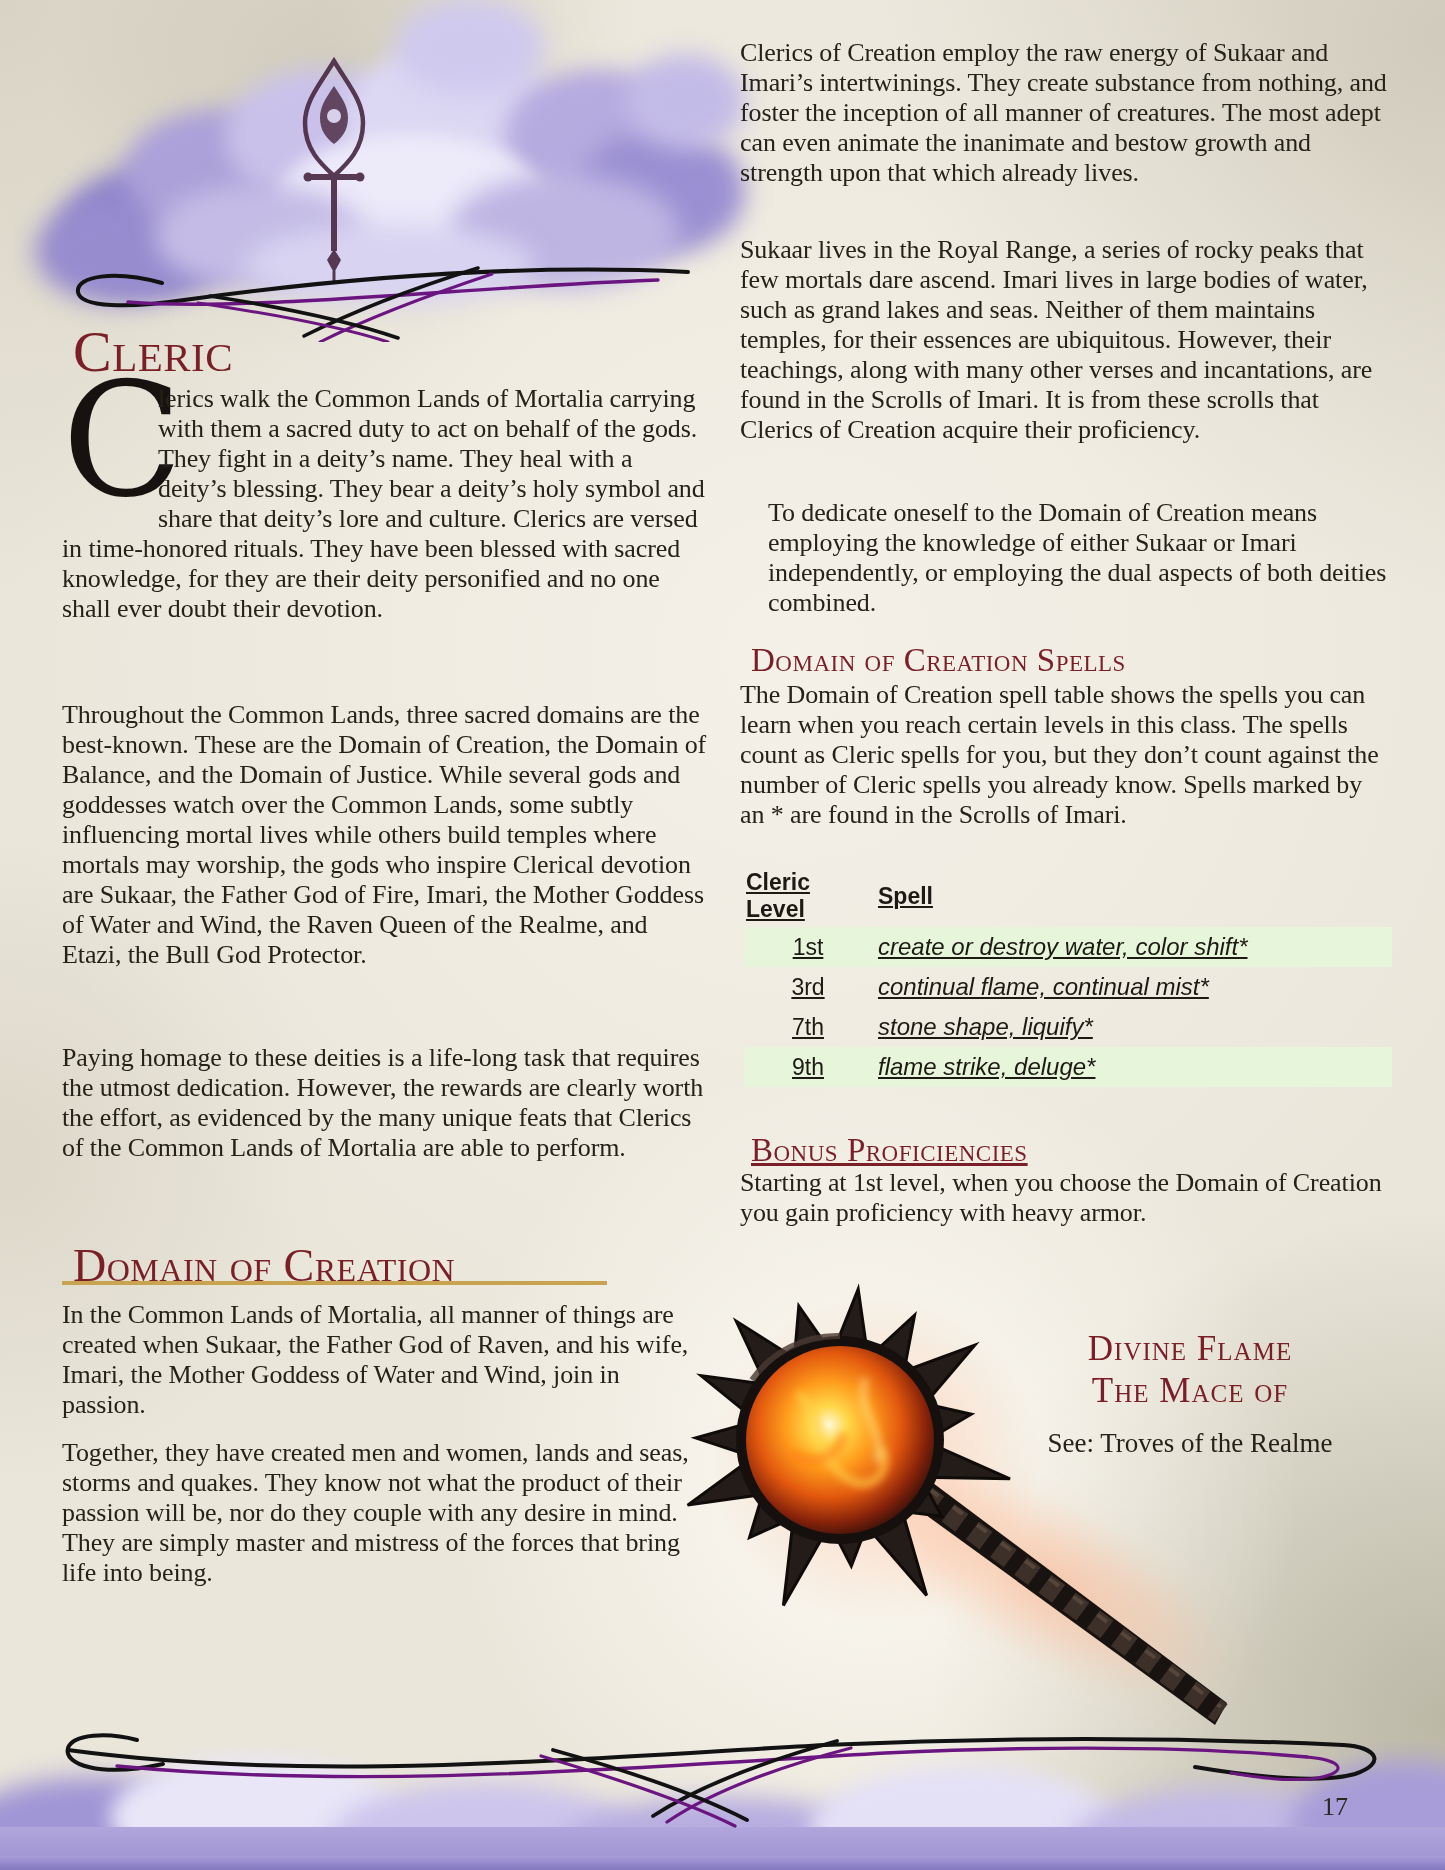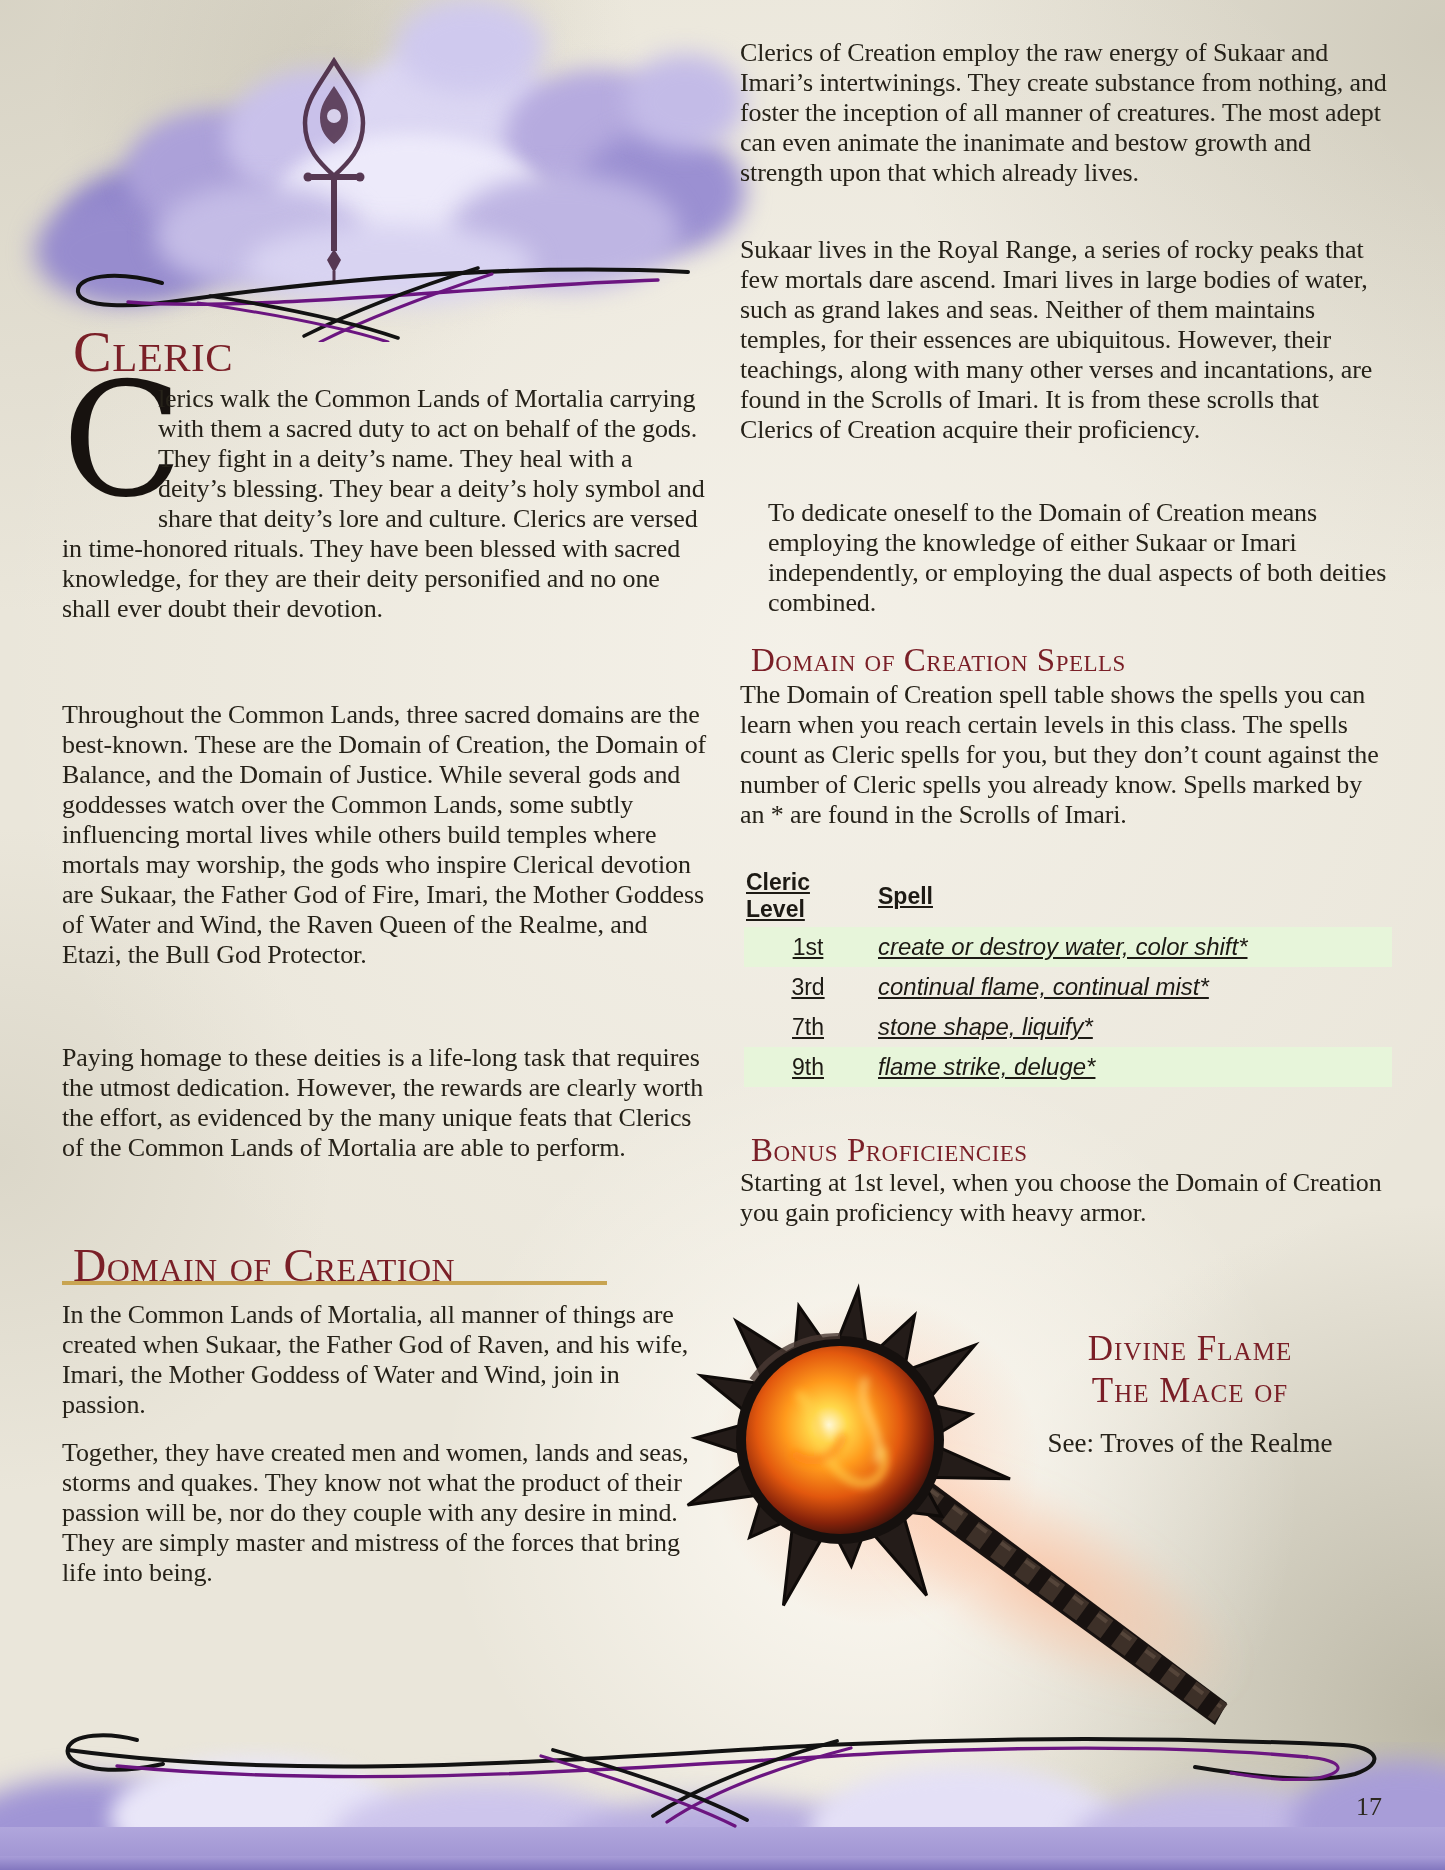--- a/index.html
+++ b/index.html
@@ -50,21 +50,21 @@
   #mace-caption .cap-ref{margin-top:16px;font-size:27px;color:#262219;}
   
   .puff{position:absolute;border-radius:50%;}
   #clouds-top{position:absolute;left:50px;top:14px;width:655px;height:280px;}
   #clouds-bottom{position:absolute;left:0;top:1742px;width:1445px;height:128px;overflow:hidden;}
   #bottom-strip{position:absolute;left:0;top:1856px;width:1445px;height:14px;
     background:linear-gradient(#a89dd8,#8377bf);}
   
   .abs{position:absolute;}
   svg{display:block;}
-  #page-number{position:absolute;left:1322px;top:1792px;width:60px;text-align:right;
+  #page-number{position:absolute;left:1322px;top:1792px;width:60px;text-align:left;
     font-size:26px;color:#2c281f;}
 </style>
 </head>
 <body>
 
 <div id="page">
 
   <div id="clouds-top">
     <span class="puff" style="left:10px;top:150px;width:200px;height:130px;background:#8f84cb;filter:blur(12px);"></span>
     <span class="puff" style="left:-15px;top:185px;width:170px;height:105px;background:#978cce;filter:blur(13px);"></span>
@@ -155,21 +155,21 @@
         <td class="level">7th</td>
         <td class="spell">stone shape, liquify*</td>
       </tr>
       <tr class="alt">
         <td class="level">9th</td>
         <td class="spell">flame strike, deluge*</td>
       </tr>
     </tbody>
   </table>
 
-  <h3 class="abs" style="left:740px;top:1122px;">Bonus Proficiencies</h3>
+  <h3 class="abs" style="left:740px;top:1122px;text-decoration:underline;">Bonus Proficiencies</h3>
 
   <p class="body-text col-right" style="top:1168px;">Starting at 1st level, when you choose the Domain of Creation you gain proficiency with heavy armor.</p>
 
   <svg class="abs" style="left:615px;top:1245px;pointer-events:none;" width="660" height="510" viewBox="0 0 660 510">
     <defs>
       <radialGradient id="fireGrad" cx="44%" cy="42%" r="62%">
         <stop offset="0%" stop-color="#fff8d8"></stop>
         <stop offset="16%" stop-color="#ffd84a"></stop>
         <stop offset="38%" stop-color="#ff9a1c"></stop>
         <stop offset="62%" stop-color="#e2580e"></stop>

